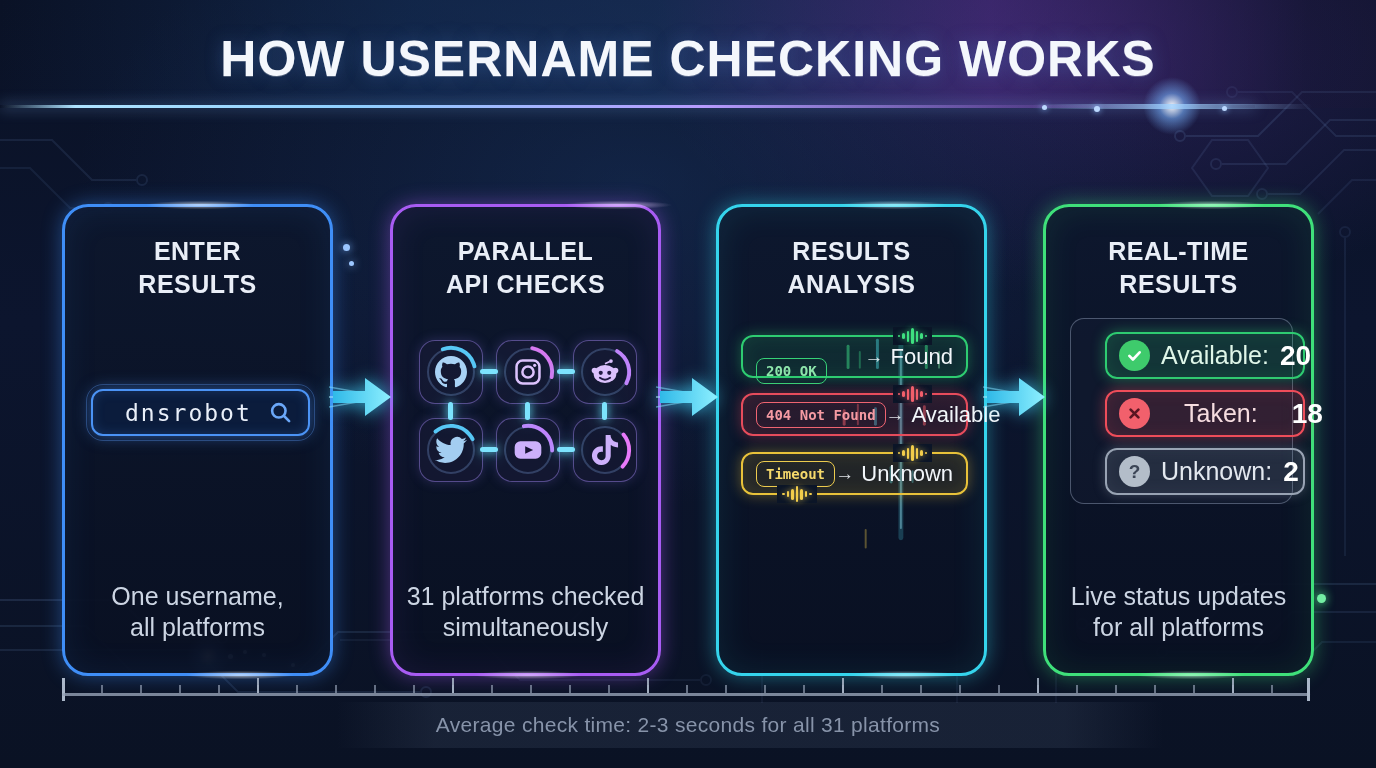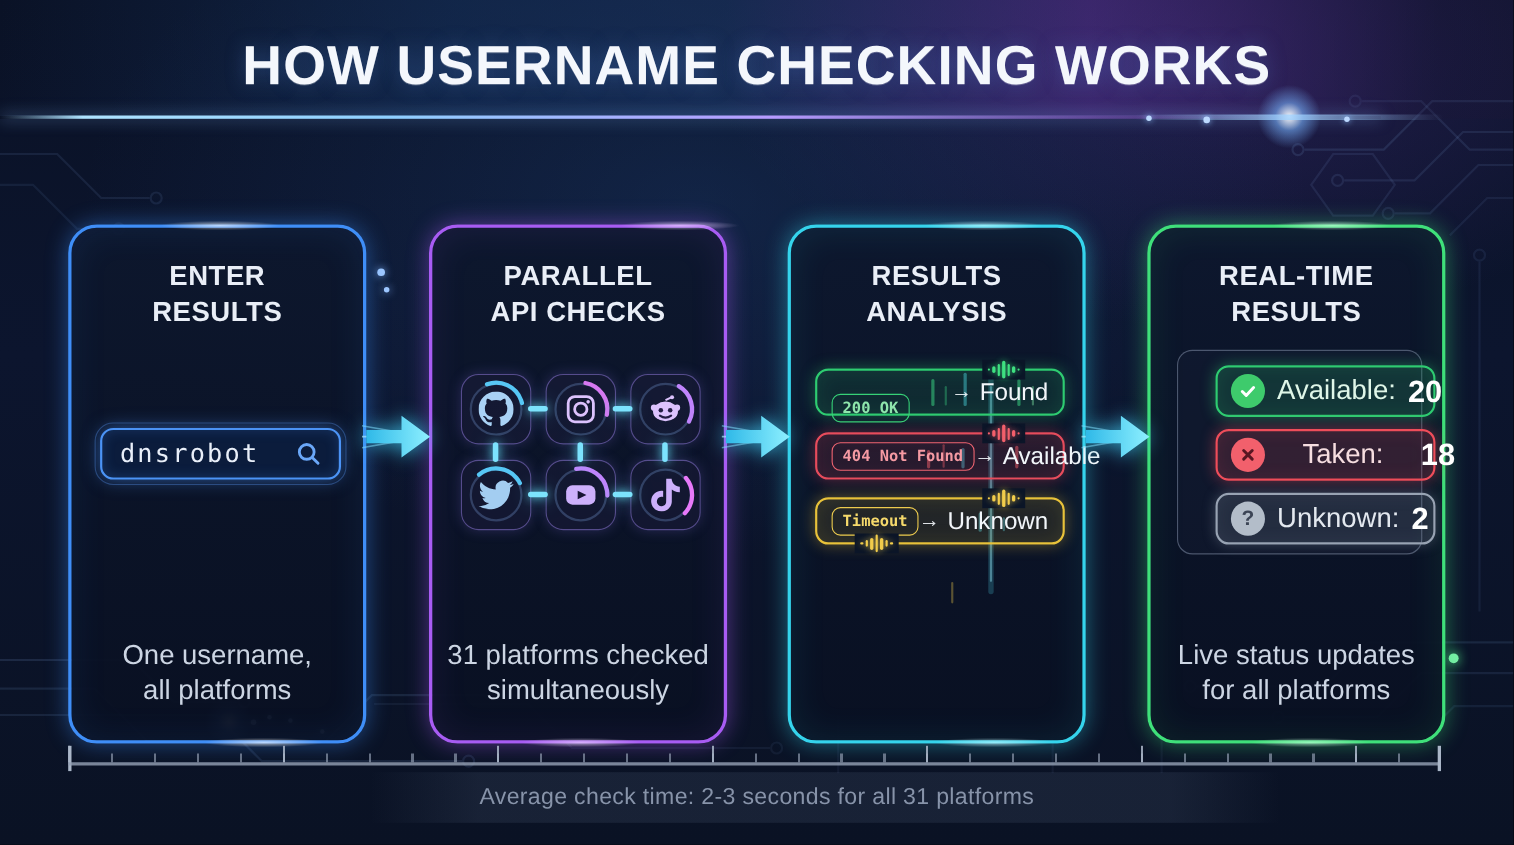--- a/index.html
+++ b/index.html
@@ -37,21 +37,21 @@
   .card-green  { left:1043px;border:3px solid #3fe07a; box-shadow:0 0 20px rgba(63,224,122,.45), inset 0 0 34px rgba(63,224,122,.10); }
   .edge-flare { position:absolute; width:150px; height:12px; pointer-events:none;
     background:radial-gradient(closest-side, rgba(255,255,255,.85), rgba(255,255,255,0) 72%); opacity:.75; }
   
   .username-input-wrap { position:absolute; left:26px; top:182px; width:219px; height:47px;
     border:2px solid #4b93f5; border-radius:12px; background:#0b1c3c;
     outline:1px solid rgba(90,150,240,.35); outline-offset:4px;
     box-shadow:0 0 16px rgba(70,140,240,.55), inset 0 0 12px rgba(70,140,240,.22);
     display:flex; align-items:center; }
   .username-input { flex:1; min-width:0; background:transparent; border:none; outline:none;
-    font-family:"DejaVu Sans Mono", monospace; font-size:23px; letter-spacing:2px; color:#e9eff9; padding:0 0 0 16px; }
+    font-family:"DejaVu Sans Mono", monospace; font-size:23px; letter-spacing:2px; color:#e9eff9; padding:0 0 0 16px;margin-left:16px; }
   .search-icon { width:26px; height:26px; margin-right:14px; flex:0 0 auto; cursor:pointer; }
   
   .platform-grid { position:absolute; left:0; top:0; width:100%; height:100%; }
   .tile { position:absolute; width:64px; height:64px; border-radius:16px;
     border:1.5px solid rgba(167,139,250,.45); background:rgba(34,32,66,.38);
     box-shadow:0 0 12px rgba(130,110,230,.25); }
   .tile::before { content:""; position:absolute; inset:7px; border-radius:50%;
     border:2px solid rgba(124,158,220,.30); }
   .tile .arc { position:absolute; inset:2px; }
   .tile .picon { position:absolute; left:50%; top:50%; transform:translate(-50%,-50%); }

